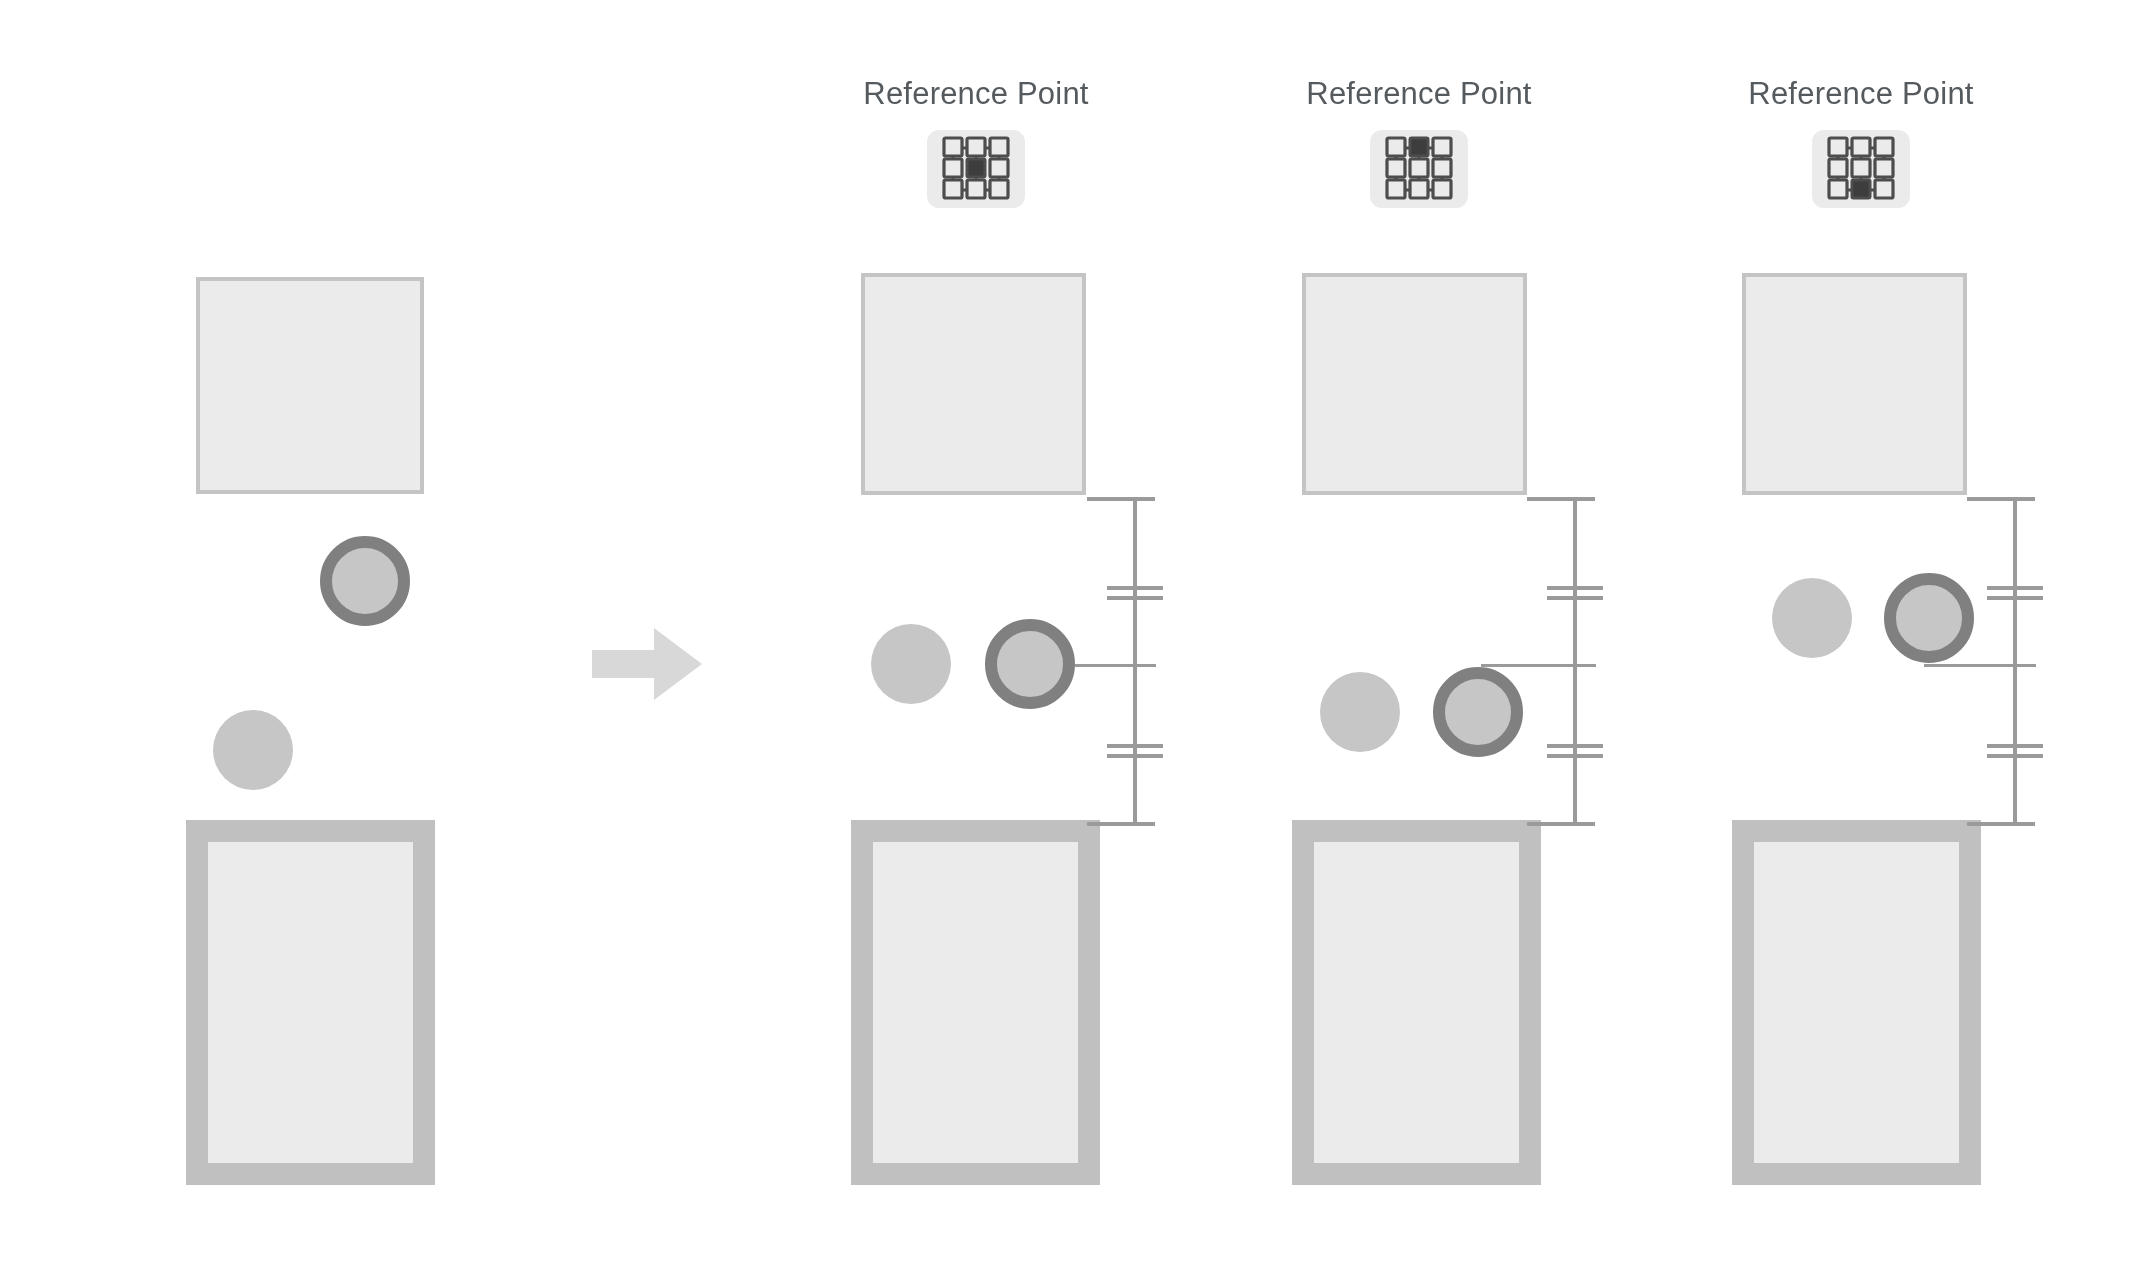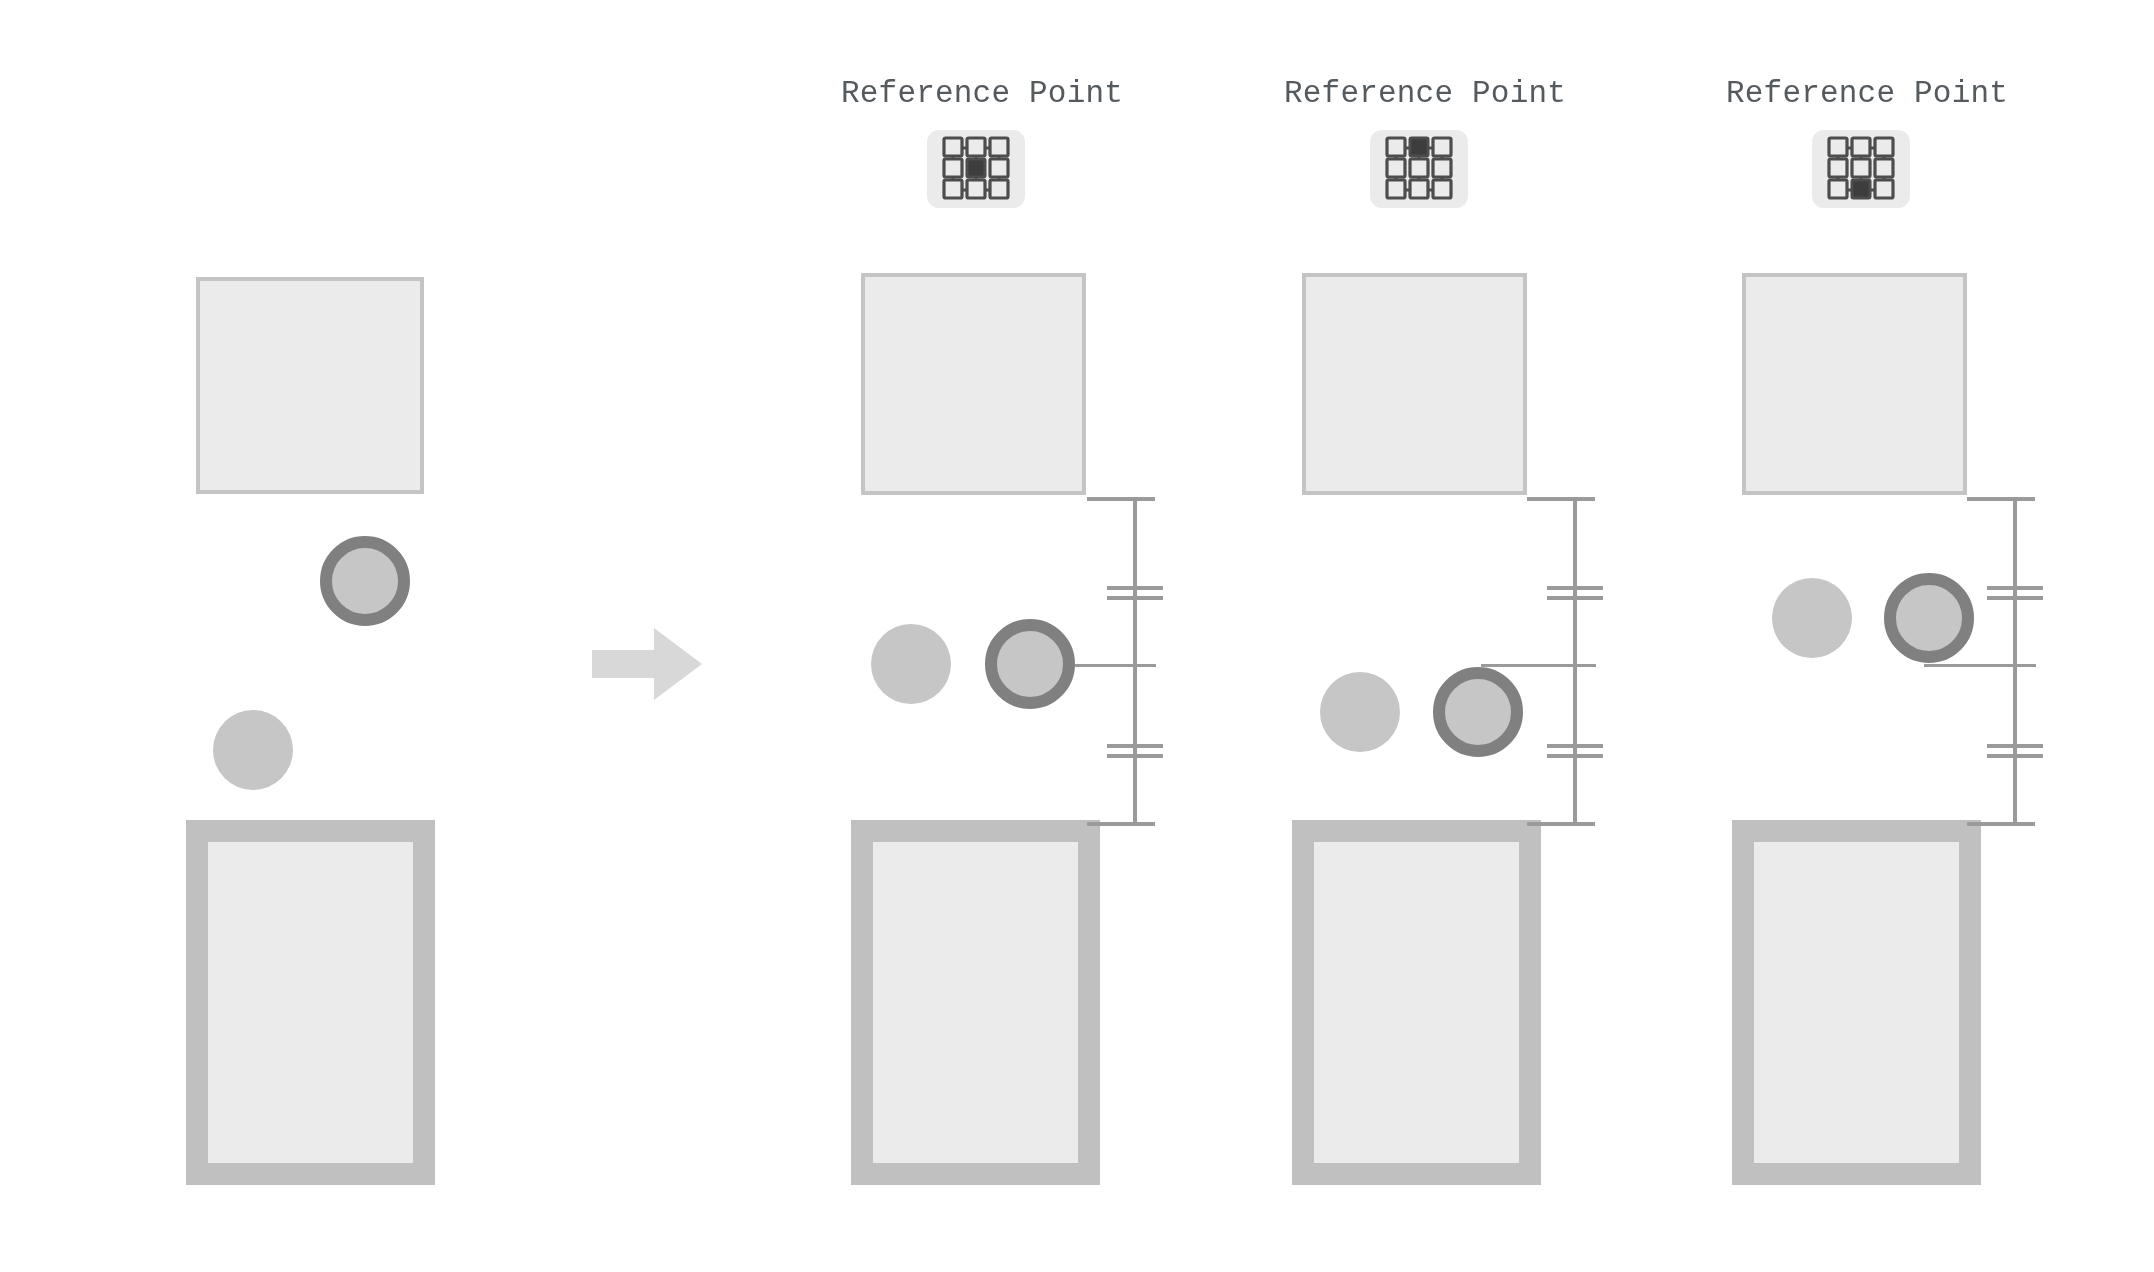--- a/index.html
+++ b/index.html
@@ -21,21 +21,20 @@
 
   
   .col-title {
     position: absolute;
     font-size: 31px;
     line-height: 1;
     color: #555a5e;
     white-space: nowrap;
     letter-spacing: 0.2px;
     text-align: center;
-    font-family: Liberation Mono, monospace;
   }
 
   
   .icon-chip {
     position: absolute;
     width: 98px;
     height: 78px;
     background: #ebebeb;
     border-radius: 12px;
     box-sizing: border-box;

